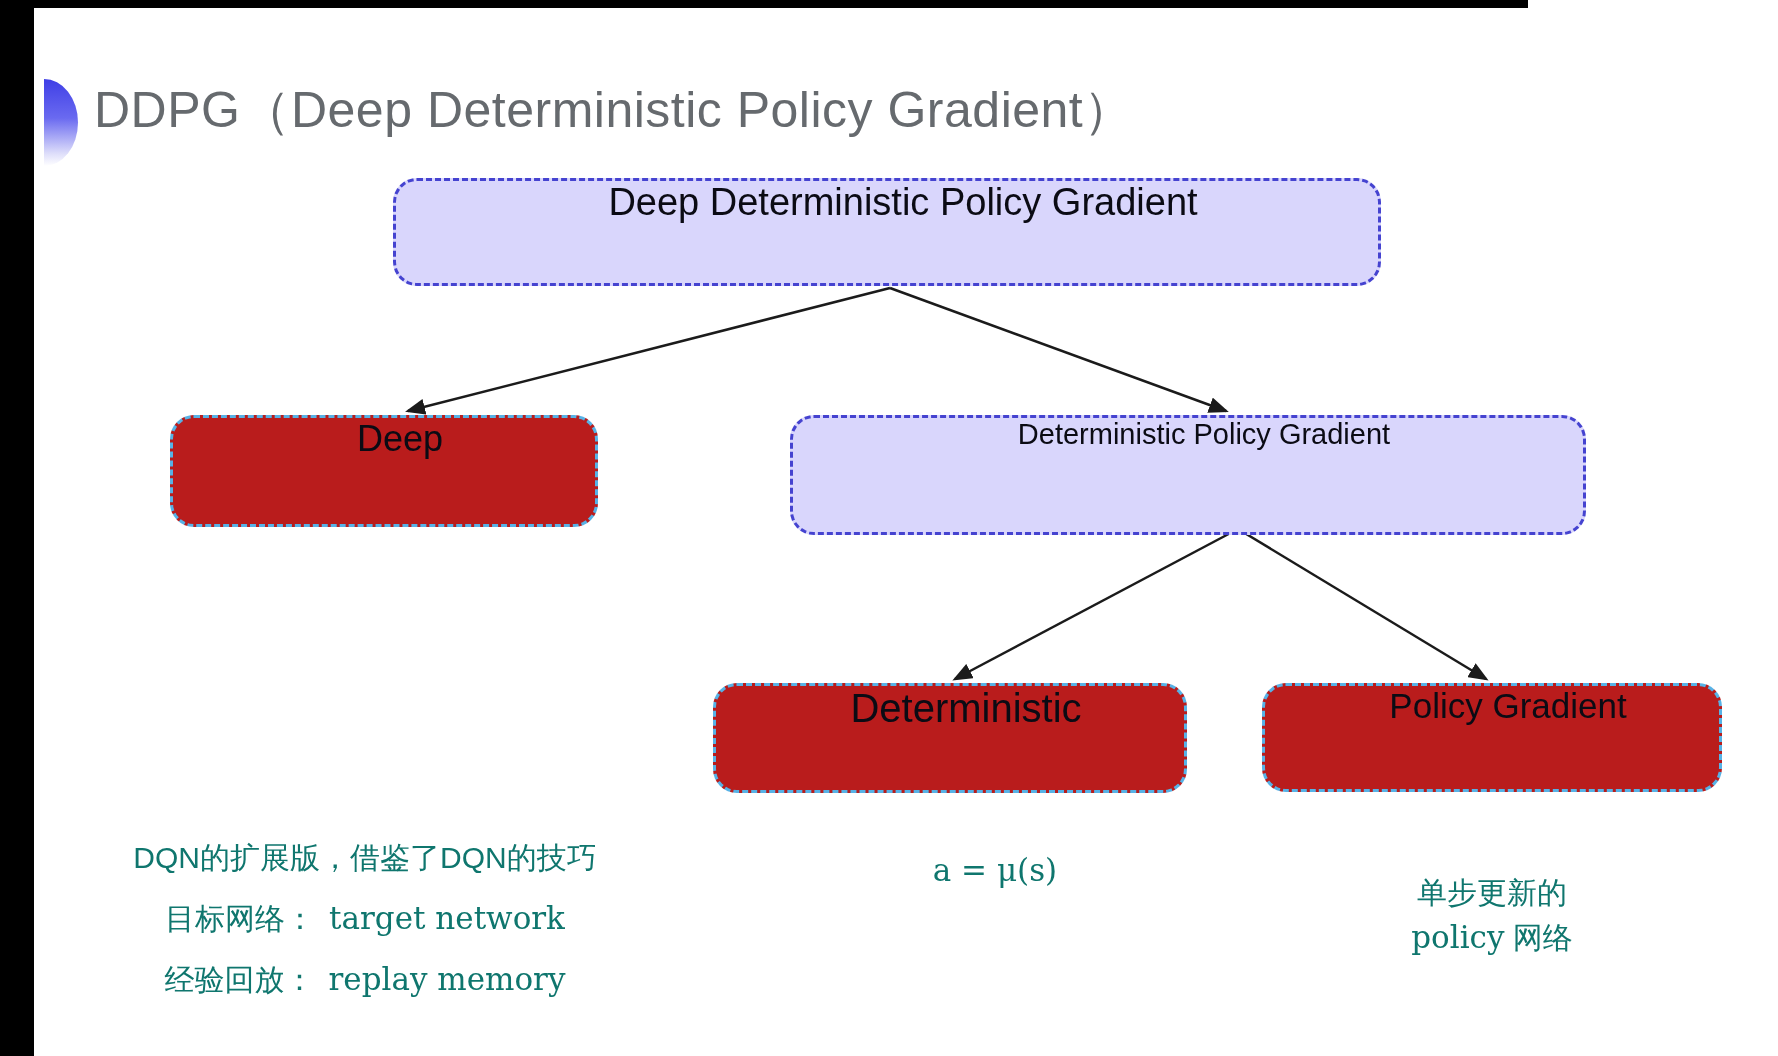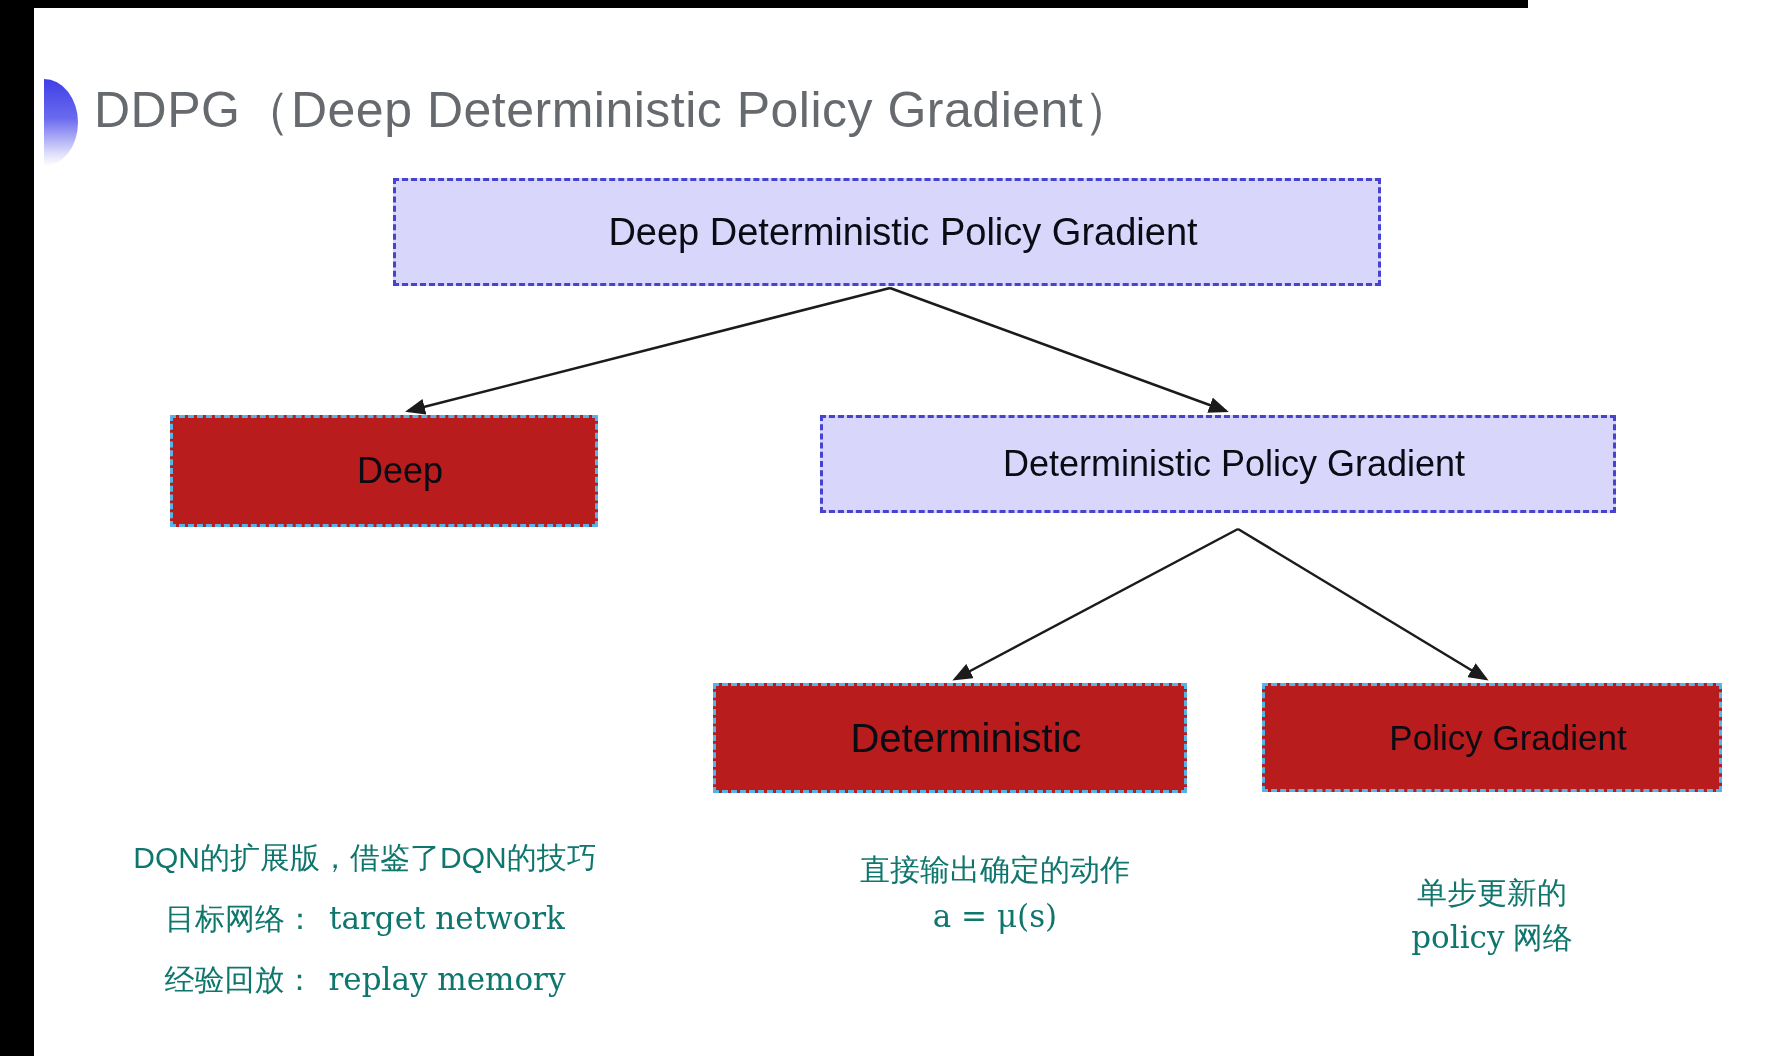--- a/index.html
+++ b/index.html
@@ -9,28 +9,28 @@
   .top-bar{position:absolute;left:0;top:0;width:1528px;height:8px;background:#000;}
   .left-bar{position:absolute;left:0;top:0;width:34px;height:1056px;background:#000;}
 
   .bullet{position:absolute;left:44px;top:79px;width:34px;height:87px;
     background:linear-gradient(to bottom,#3f3fe6 0%,#6a6af0 45%,#dcdcfa 85%,#ffffff 100%);
     border-radius:0 100% 100% 0 / 0 50% 50% 0;}
 
   .page-title{position:absolute;left:94px;top:82px;font-size:50px;line-height:1.15;
     color:#666a6e;letter-spacing:0.5px;white-space:nowrap;}
 
-  .node{position:absolute;display:flex;align-items:center;justify-content:center;
-    border-radius:0;box-sizing:border-box;color:#0b0b14;padding-left:32px;}
+  .node{position:absolute;display:flex;justify-content:center;
+    border-radius:24px;box-sizing:border-box;color:#0b0b14;padding-left:32px;}
   .node.purple{background:#d9d6fc;border:3px dashed #4543d0;}
   .node.cyan{background:#b91c1c;border:3px dashed #57b2e6;}
 
   .node-root{left:393px;top:178px;width:988px;height:108px;font-size:38px;}
   .node-deep{left:170px;top:415px;width:428px;height:112px;font-size:36px;}
-  .node-dpg{left:820px;top:415px;width:796px;height:98px;font-size:36px;}
+  .node-dpg{left:790px;top:415px;width:796px;height:120px;font-size:29px;}
   .node-det{left:713px;top:683px;width:474px;height:110px;font-size:40px;}
   .node-pg{left:1262px;top:683px;width:460px;height:109px;font-size:35px;}
 
   .arrows{position:absolute;left:0;top:0;width:1778px;height:1056px;pointer-events:none;}
 
   .note{position:absolute;text-align:center;color:#0f766e;}
   .note .cjk{font-size:30px;line-height:1.2;}
   .note .math{font-family:"DejaVu Serif","Liberation Serif",serif;font-size:31px;}
   .note-line{margin-bottom:22px;white-space:nowrap;}
   .note-deep{left:120px;top:840px;width:490px;}
@@ -88,21 +88,20 @@
     <div class="note-line cjk">DQN的扩展版，借鉴了DQN的技巧</div>
     <div class="note-line">
       <span class="cjk">目标网络：</span><span class="math gap-l">target network</span>
     </div>
     <div class="note-line">
       <span class="cjk">经验回放：</span><span class="math gap-l">replay memory</span>
     </div>
   </div>
 
   <div class="note note-det">
-    <div class="note-line cjk">直接输出确定的动作</div>
     <div class="note-line math">a = μ(s)</div>
   </div>
 
   <div class="note note-pg">
     <div class="note-line cjk">单步更新的</div>
     <div class="note-line">
       <span class="math">policy</span><span class="cjk"> 网络</span>
     </div>
   </div>
 

